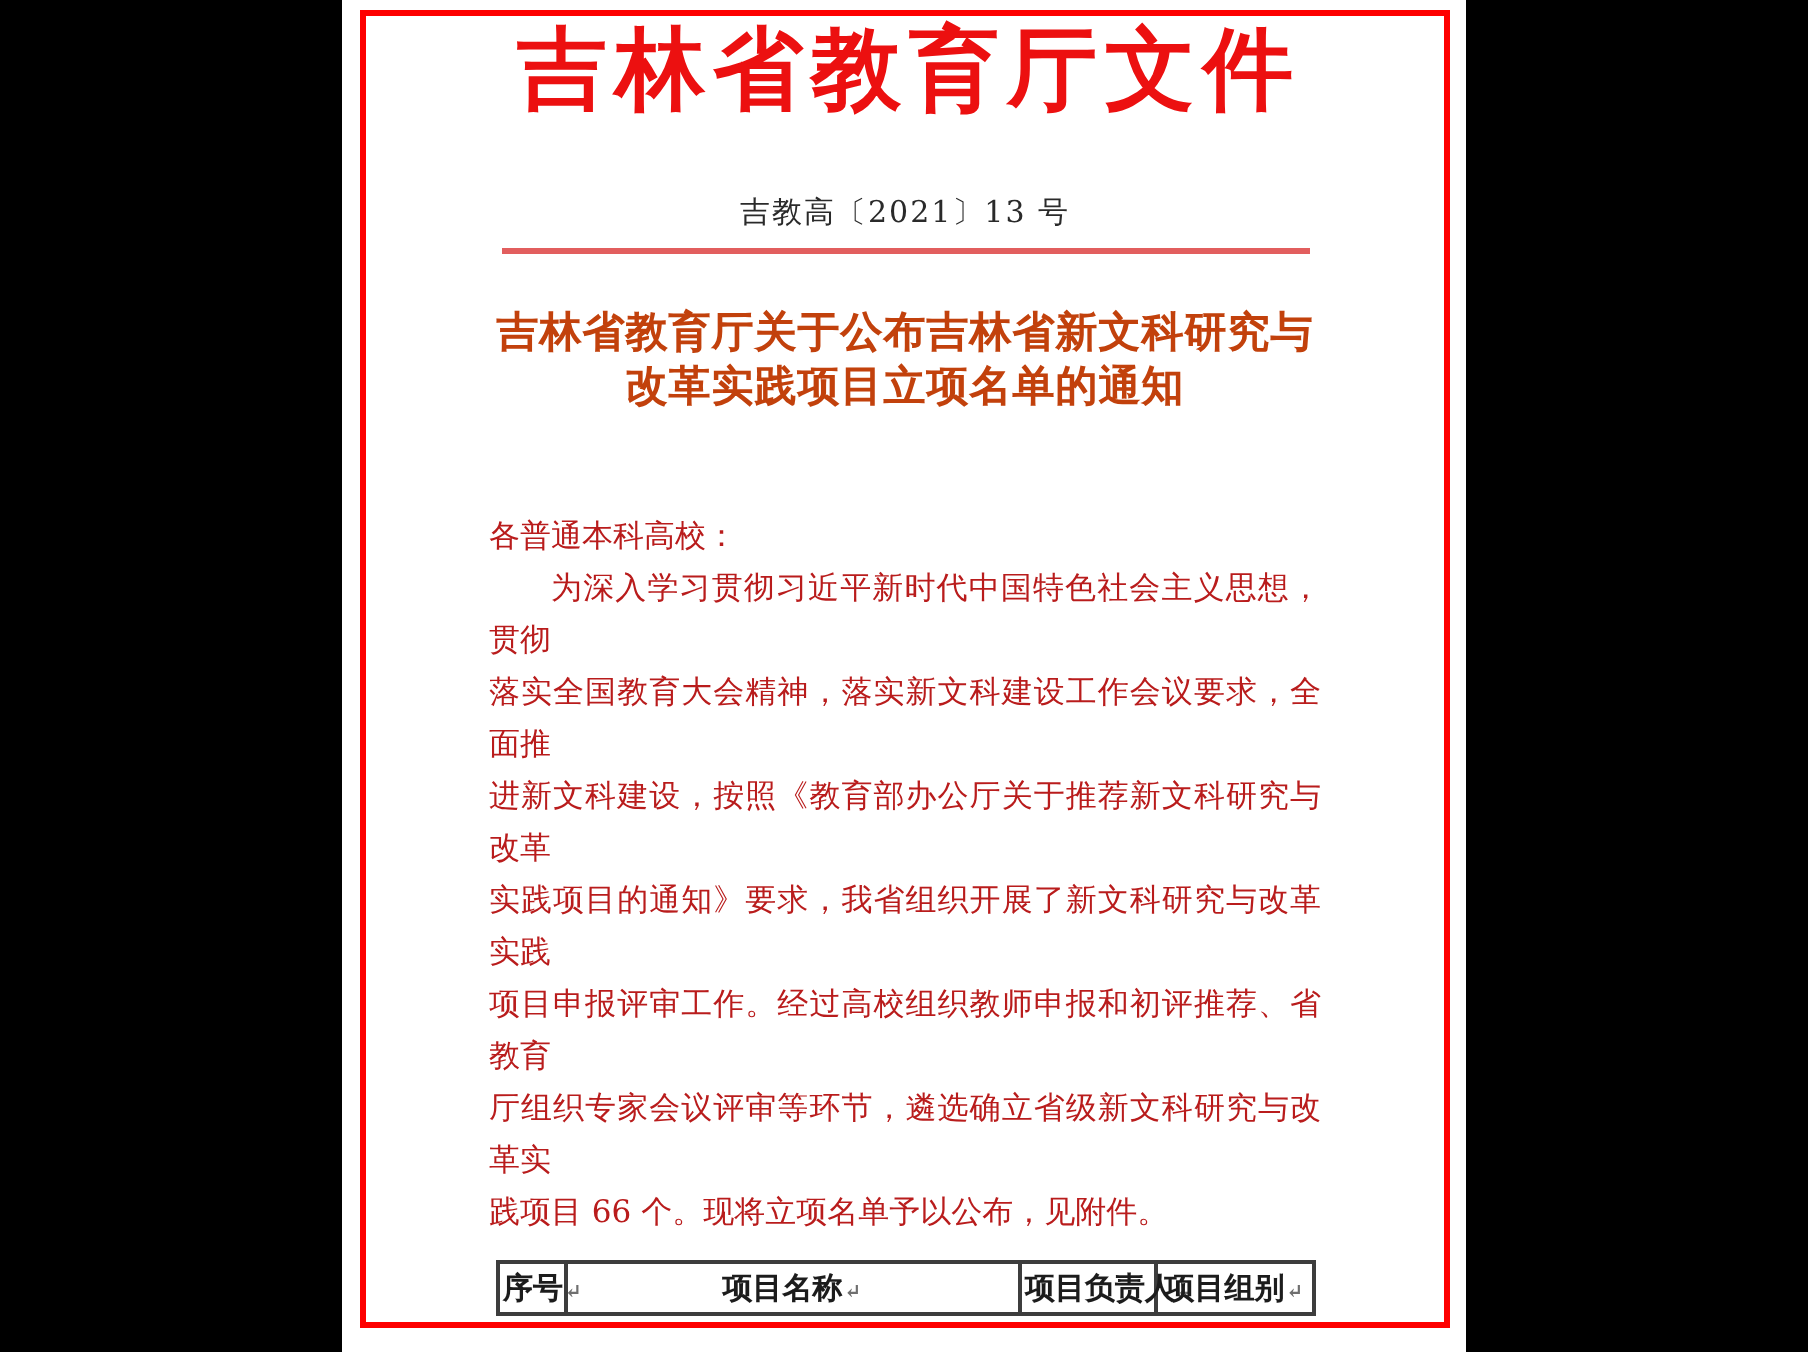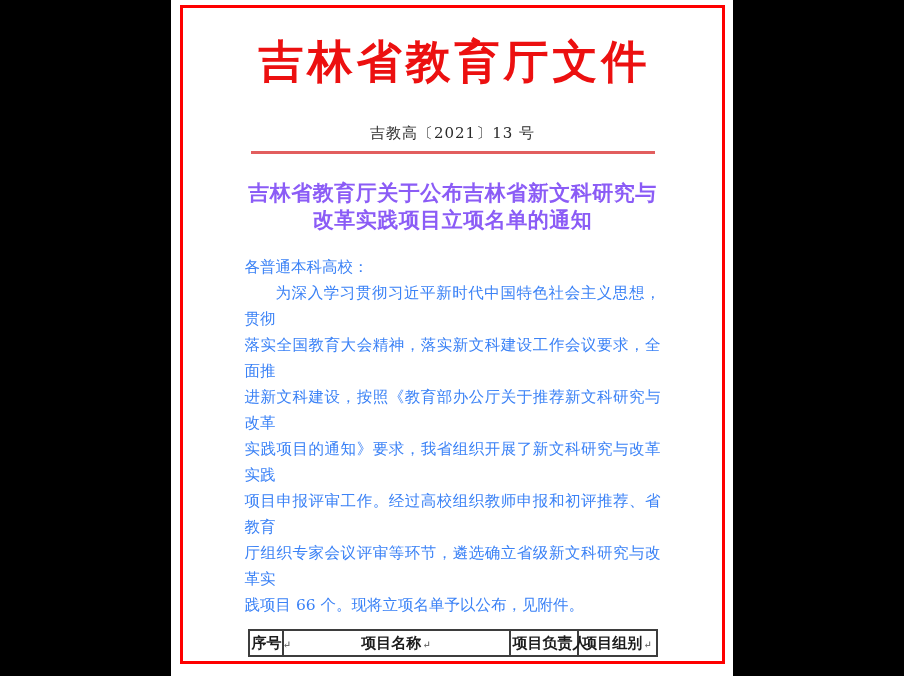--- a/index.html
+++ b/index.html
@@ -16,21 +16,20 @@
     width: 562px; height: 676px;
     background: #fff;
   }
   .red-frame {
     position: absolute;
     left: 9px; right: 8px; top: 5px; bottom: 12px;
     border: 3px solid var(--frame-red, #fe0000);
     overflow: hidden;
   }
   .doc-header-title {
-    margin-top: 27px;
     text-align: center;
     font-size: 45px;
     line-height: 54px;
     font-weight: 700;
     color: var(--accent-red, #ec1010);
     letter-spacing: 4px;
     text-indent: 4px;
     white-space: nowrap;
   }
   .doc-number {
@@ -46,30 +45,30 @@
     height: 3px;
     margin: 8px auto 0;
     background: var(--rule-red, #e25e5e);
   }
   .notice-title {
     margin-top: 25px;
     text-align: center;
     font-size: 21px;
     line-height: 27px;
     font-weight: 700;
-    color: #8b5cf6;
+    color: #c2410c;
     white-space: pre-line;
     letter-spacing: 0.5px;
   }
   .body-block {
     width: 416px;
-    margin: 21px auto 0;
+    margin: 49px auto 0;
     font-size: 15.5px;
     line-height: 26px;
-    color: #3b82f6;
+    color: #b91c1c;
     text-align: justify;
   }
   .salutation { white-space: nowrap; }
   .body-paragraph {
     white-space: pre-line;
     text-indent: 2em;
     text-align: justify;
   }
   .doc-table {
     width: 408px;

